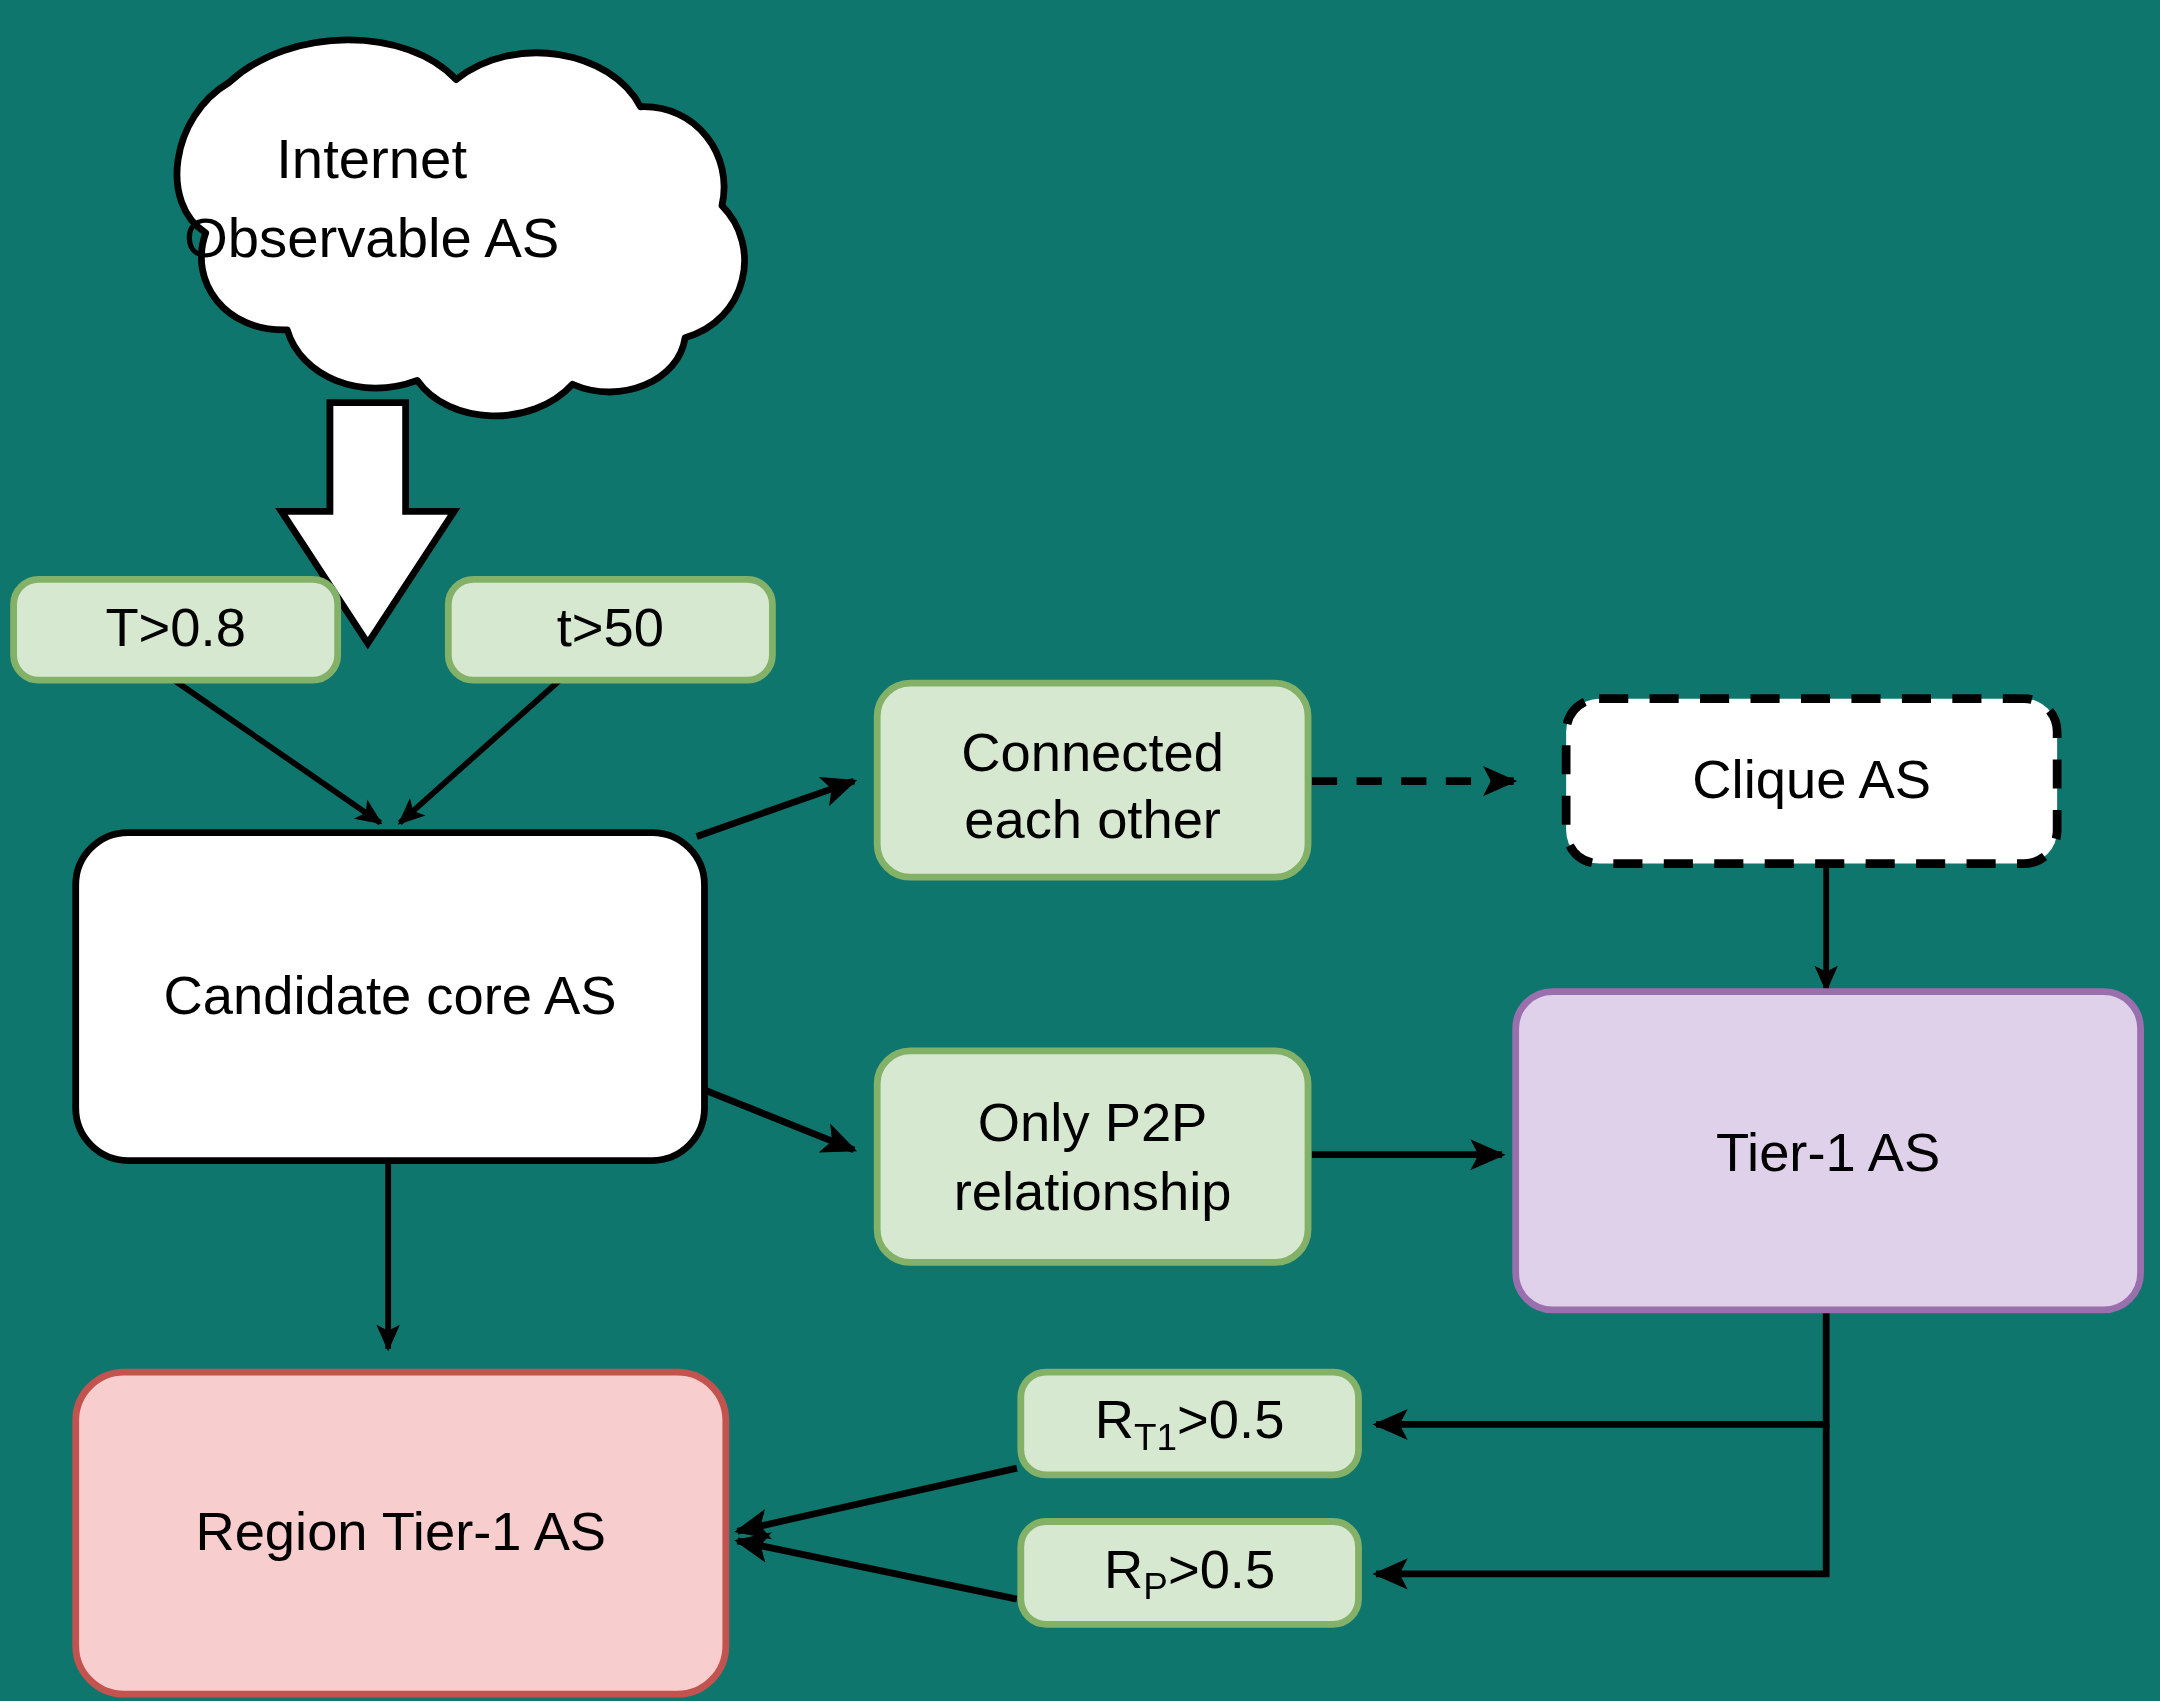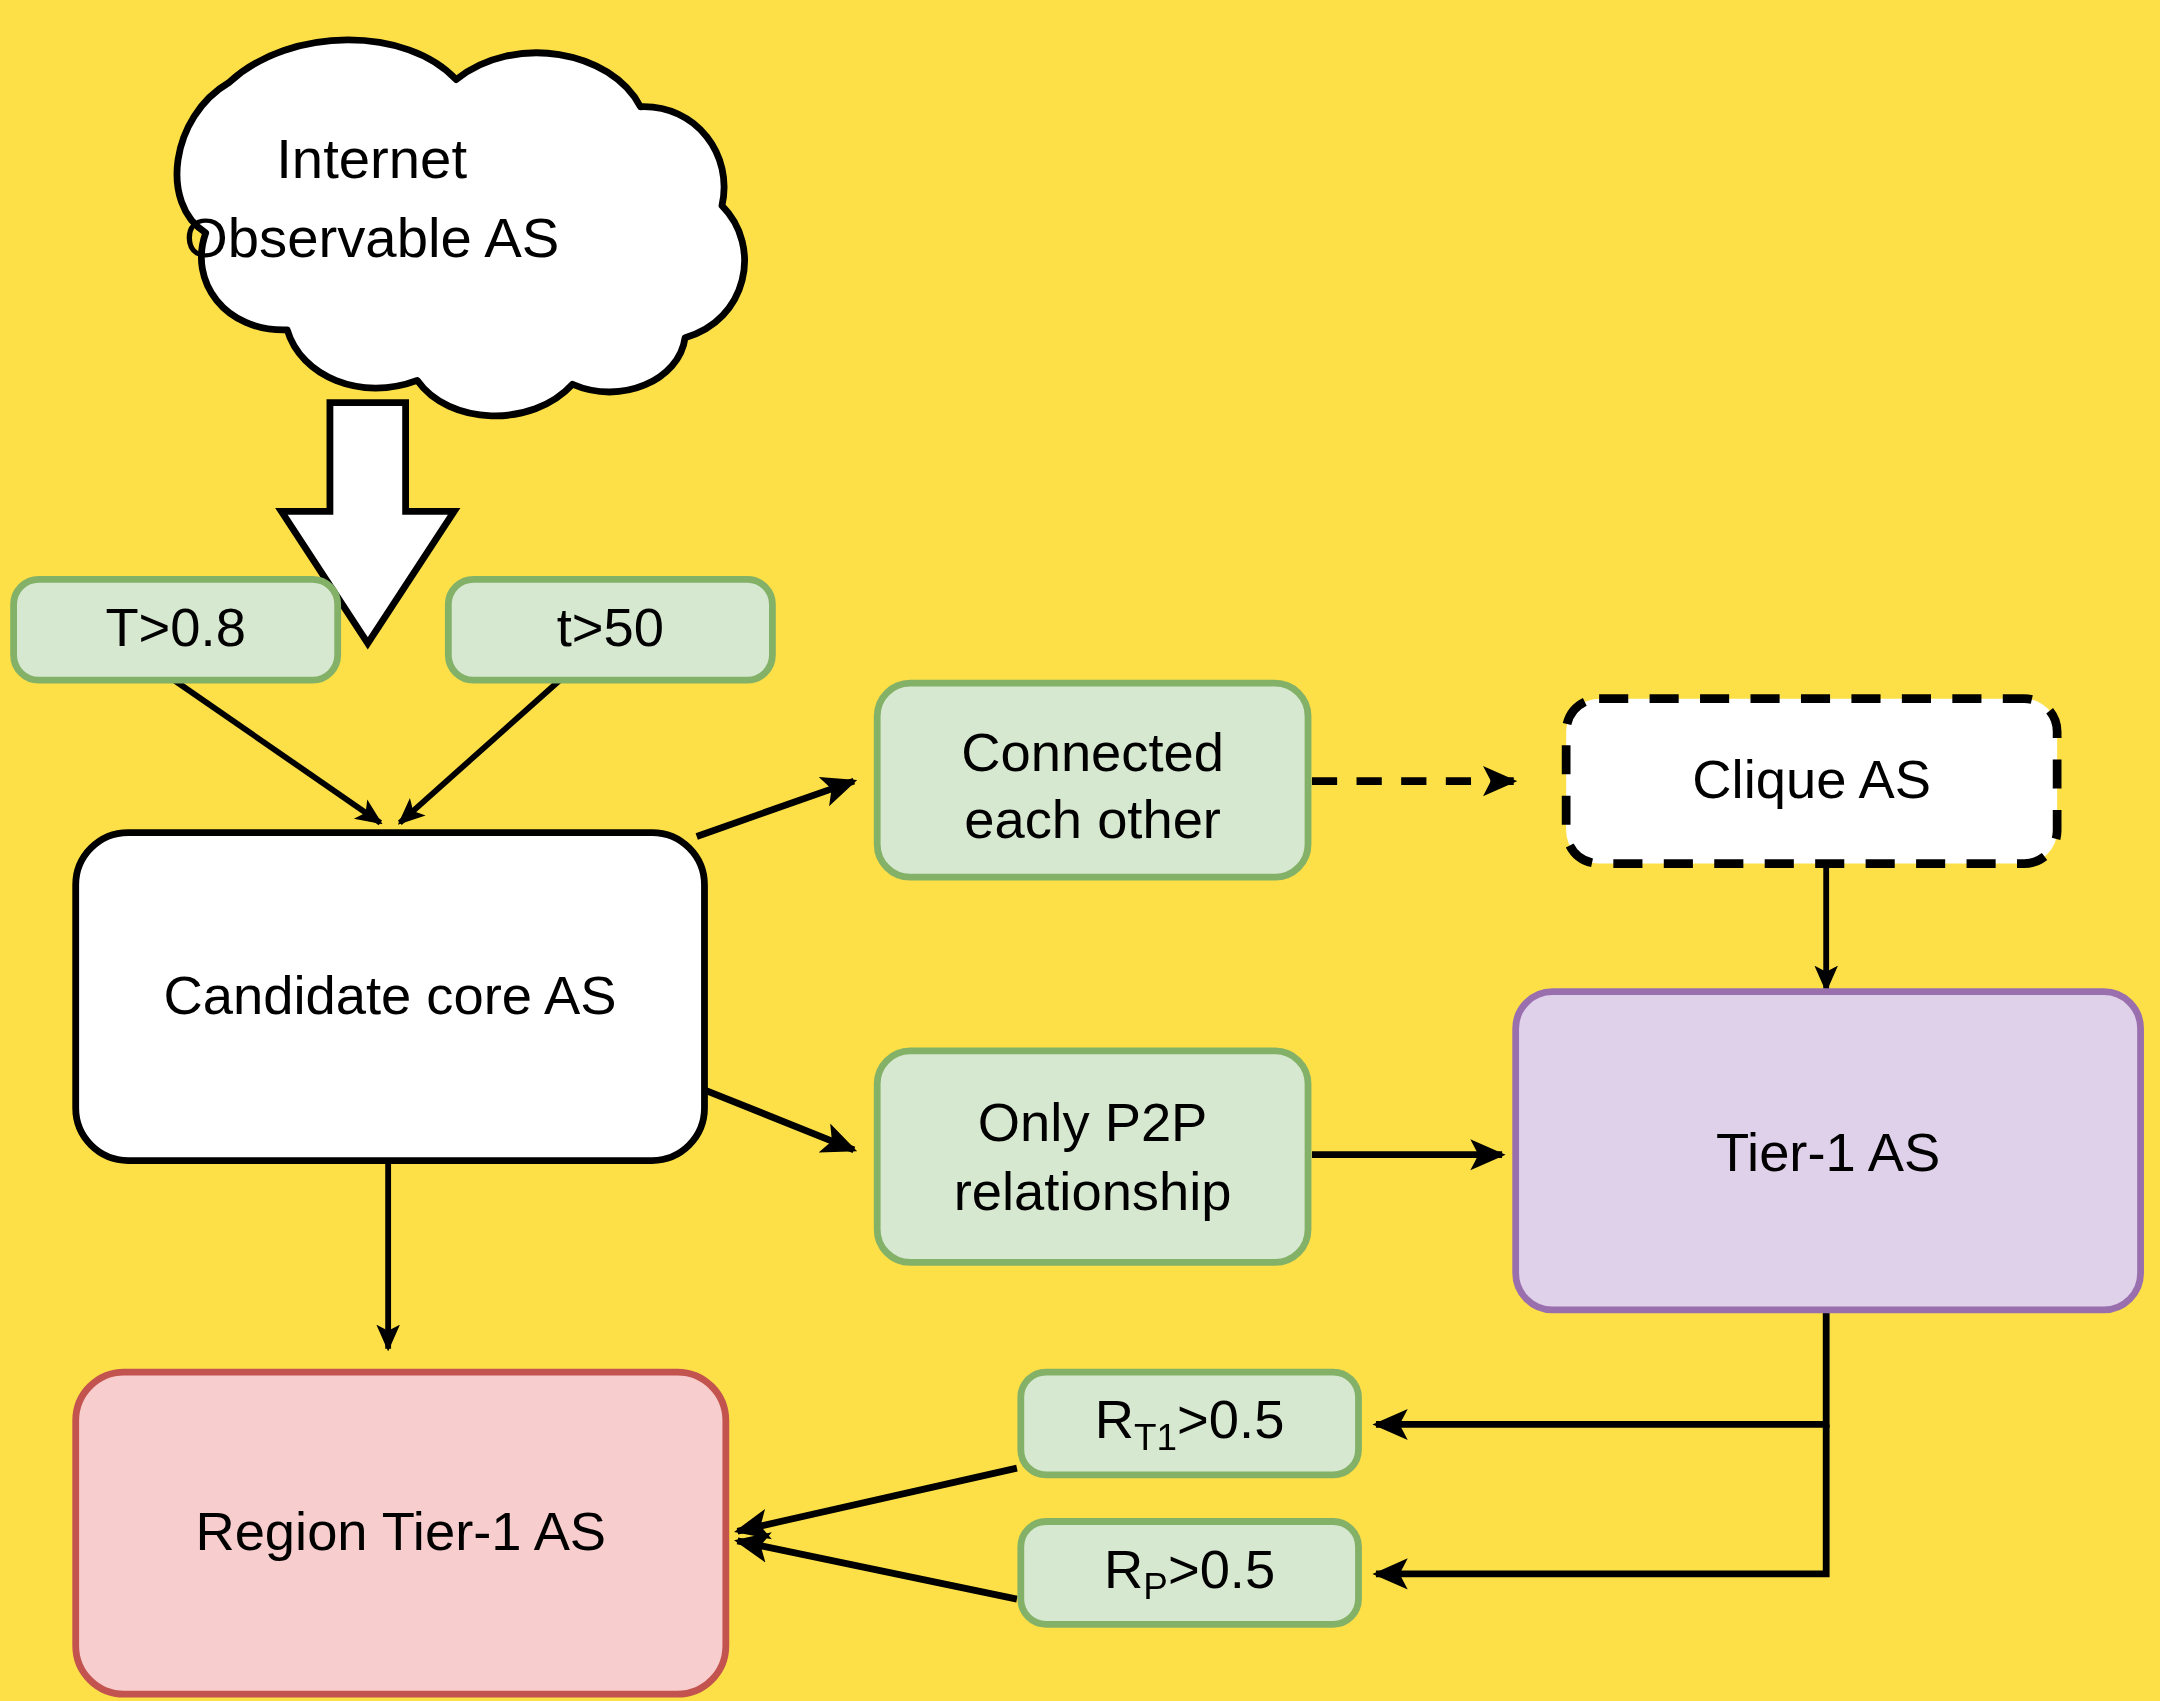--- a/index.html
+++ b/index.html
@@ -10,21 +10,21 @@
   body {
     width: 2160px;
     height: 1701px;
     font-family: "Liberation Sans", sans-serif;
     overflow: hidden;
   }
   #diagram-root {
     position: relative;
     width: 2160px;
     height: 1701px;
-    background: #fde047;
+    background: #0f766e;
   }
   svg.diagram {
     display: block;
     width: 2160px;
     height: 1701px;
   }
   .node-label {
     font-family: "Liberation Sans", sans-serif;
     fill: #000000;
     text-anchor: middle;

